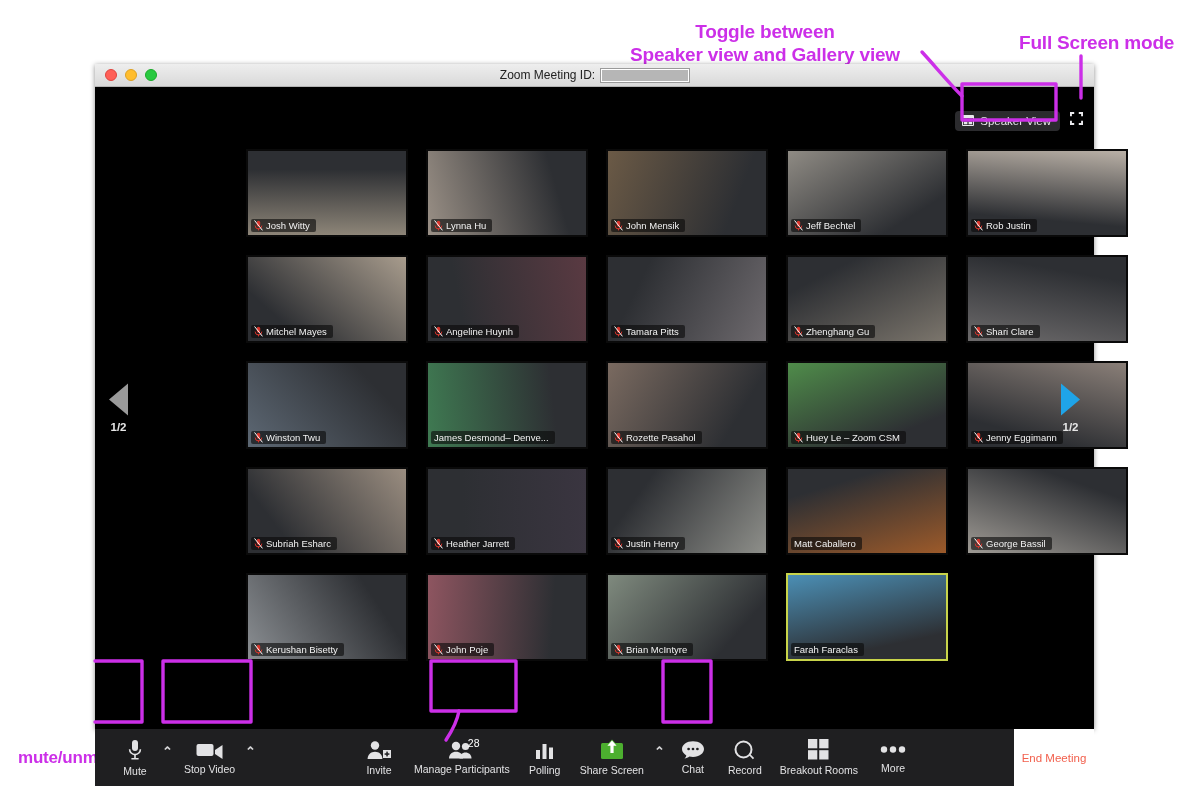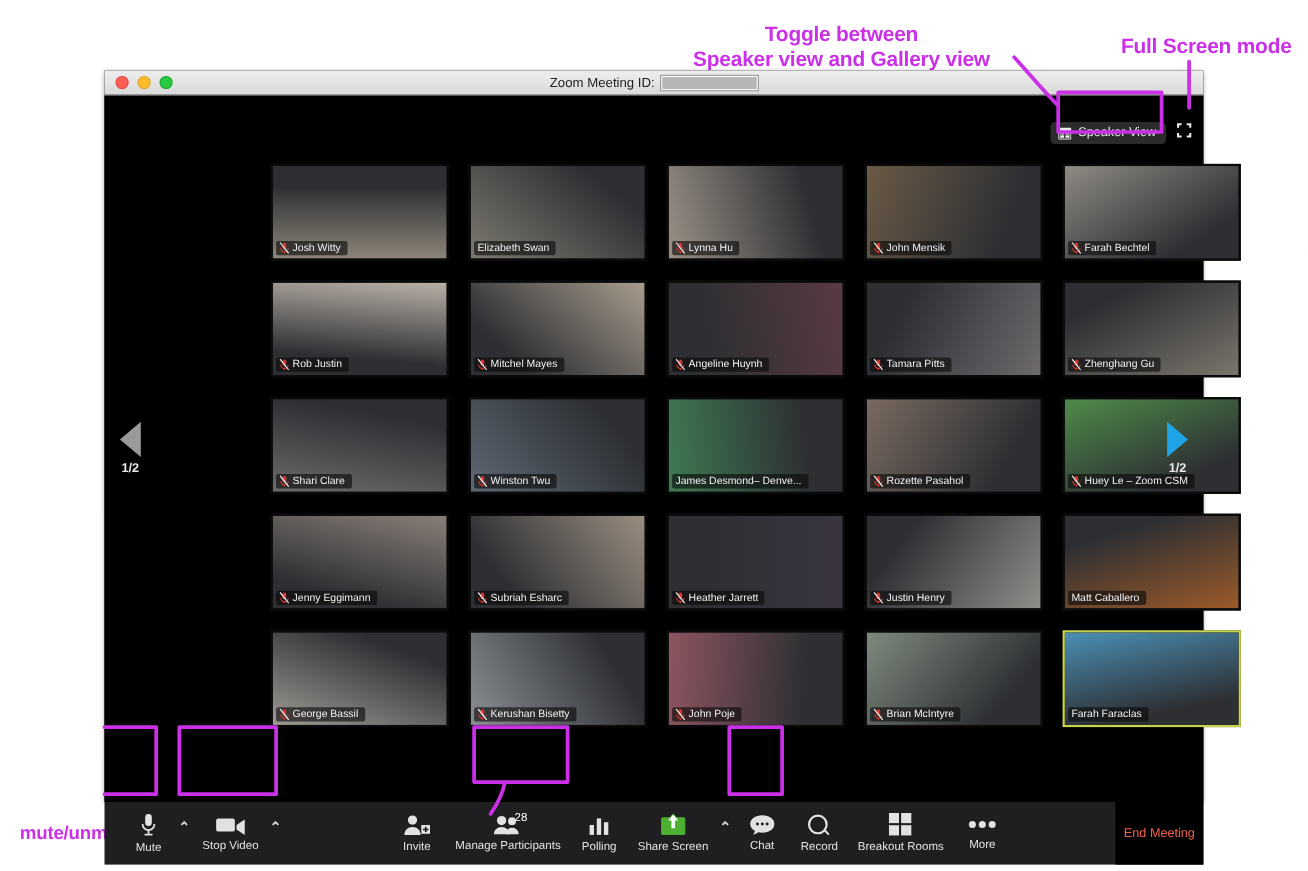--- a/index.html
+++ b/index.html
@@ -166,21 +166,21 @@
   .badge {
     position: absolute;
     left: 50%; top: 8px;
     margin-left: 6px;
     font-size: 10.5px;
     color: #ffffff;
   }
   #end-meeting {
     display: flex; align-items: center; justify-content: center;
     width: 80px;
-    background: #000000;
+    background: #ffffff;
     color: #f2604d;
     font-size: 11.5px;
     margin-left: auto;
   }
 </style>
 </head>
 <body>
 
 <div id="root">
 
@@ -247,27 +247,20 @@
        <svg class="muteicon" viewBox="0 0 10 12">
     <rect x="3.1" y="0.7" width="3.8" height="6.6" rx="1.9" fill="#d9352c"></rect>
     <path d="M1.3 6.1a3.7 3.7 0 0 0 7.4 0" stroke="#d9352c" stroke-width="1.1" fill="none"></path>
     <rect x="4.4" y="9.1" width="1.2" height="2.3" fill="#d9352c"></rect>
     <path d="M0.6 0.4L9.4 11.4" stroke="#ffffff" stroke-width="1.1"></path>
   </svg>
        <span class="nm">Josh Witty</span>
      </div>
           </div>
           <div class="tile">
-            <div class="tile-bg" style="background:linear-gradient(37deg, #7d7a70, #2d2f33 78%)"></div>
-     <div class="nametag">
-
-       <span class="nm">Elizabeth Swan</span>
-     </div>
-          </div>
-          <div class="tile">
             <div class="tile-bg" style="background:linear-gradient(74deg, #9a9086, #2d2f33 78%)"></div>
      <div class="nametag">
        <svg class="muteicon" viewBox="0 0 10 12">
     <rect x="3.1" y="0.7" width="3.8" height="6.6" rx="1.9" fill="#d9352c"></rect>
     <path d="M1.3 6.1a3.7 3.7 0 0 0 7.4 0" stroke="#d9352c" stroke-width="1.1" fill="none"></path>
     <rect x="4.4" y="9.1" width="1.2" height="2.3" fill="#d9352c"></rect>
     <path d="M0.6 0.4L9.4 11.4" stroke="#ffffff" stroke-width="1.1"></path>
   </svg>
        <span class="nm">Lynna Hu</span>
      </div>
@@ -286,21 +279,21 @@
           </div>
           <div class="tile">
             <div class="tile-bg" style="background:linear-gradient(148deg, #8f8b84, #2d2f33 78%)"></div>
      <div class="nametag">
        <svg class="muteicon" viewBox="0 0 10 12">
     <rect x="3.1" y="0.7" width="3.8" height="6.6" rx="1.9" fill="#d9352c"></rect>
     <path d="M1.3 6.1a3.7 3.7 0 0 0 7.4 0" stroke="#d9352c" stroke-width="1.1" fill="none"></path>
     <rect x="4.4" y="9.1" width="1.2" height="2.3" fill="#d9352c"></rect>
     <path d="M0.6 0.4L9.4 11.4" stroke="#ffffff" stroke-width="1.1"></path>
   </svg>
-       <span class="nm">Farah Bechtel</span>
+       <span class="nm">Jeff Bechtel</span>
      </div>
           </div>
           <div class="tile">
             <div class="tile-bg" style="background:linear-gradient(185deg, #b9b0a6, #2d2f33 78%)"></div>
      <div class="nametag">
        <svg class="muteicon" viewBox="0 0 10 12">
     <rect x="3.1" y="0.7" width="3.8" height="6.6" rx="1.9" fill="#d9352c"></rect>
     <path d="M1.3 6.1a3.7 3.7 0 0 0 7.4 0" stroke="#d9352c" stroke-width="1.1" fill="none"></path>
     <rect x="4.4" y="9.1" width="1.2" height="2.3" fill="#d9352c"></rect>
     <path d="M0.6 0.4L9.4 11.4" stroke="#ffffff" stroke-width="1.1"></path>

